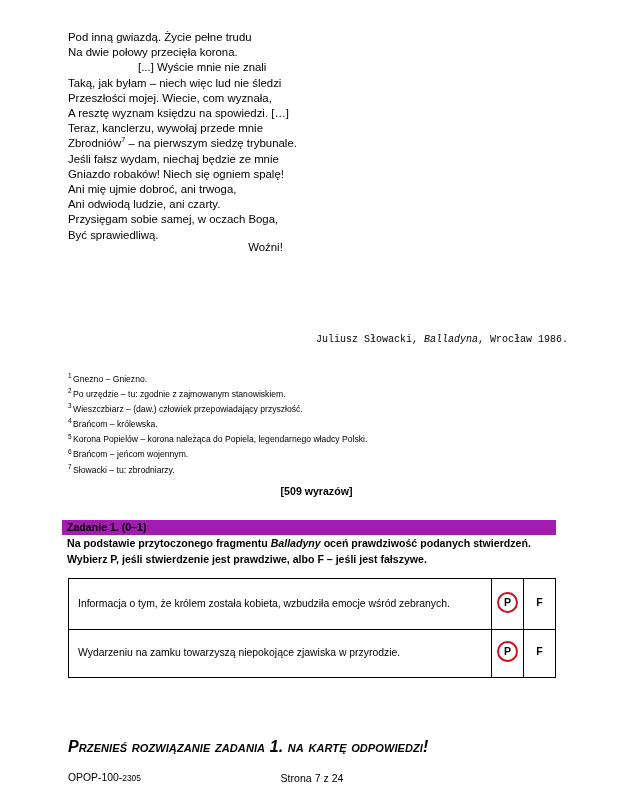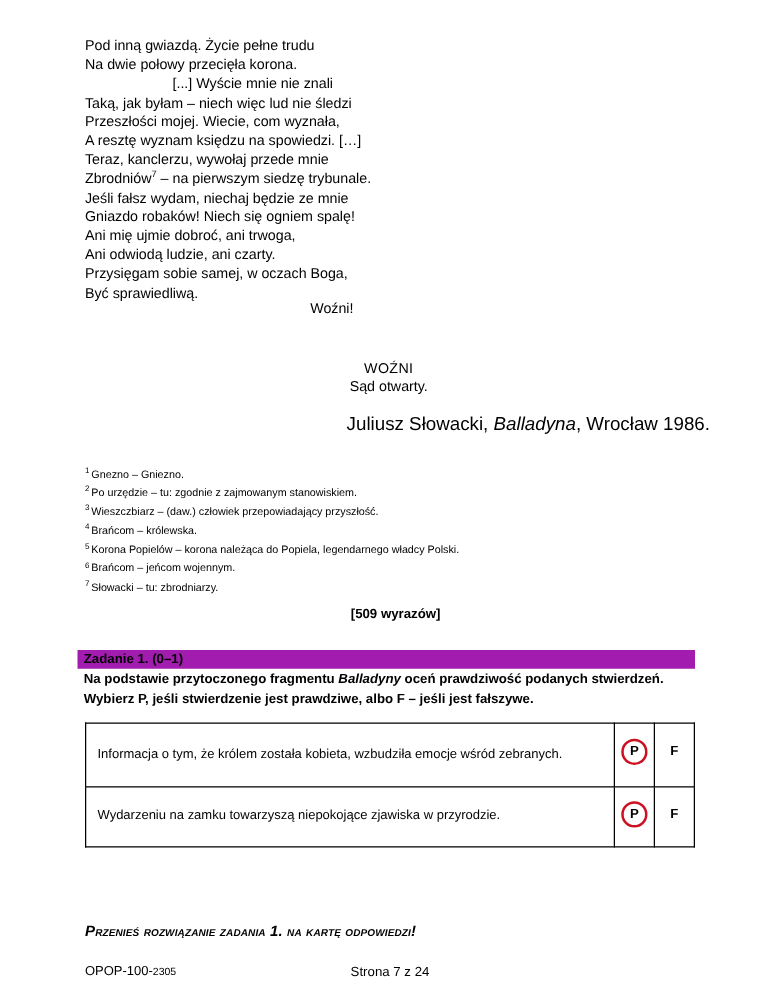--- a/index.html
+++ b/index.html
@@ -64,22 +64,23 @@
   .wozni-name { margin-left: 16px; }
   .wozni-text { margin-left: 16px; }
 
   
   .attribution {
     position: absolute;
     left: 68px;
     top: 333px;
     width: 500px;
     text-align: right;
-    font-size: 15px;
+    font-size: 10px;
     line-height: 13px;
+    font-family: Liberation Mono, monospace;
   }
   .attribution i { font-style: italic; }
 
   
   .footnotes {
     position: absolute;
     left: 68px;
     top: 372px;
     width: 500px;
     font-size: 8.6px;
@@ -181,21 +182,21 @@
     line-height: 20px;
     text-align: center;
     font-weight: bold;
   }
 
   
   .transfer-note {
     position: absolute;
     left: 68px;
     top: 738px;
-    font-size: 12px;
+    font-size: 16px;
     font-weight: bold;
     font-style: italic;
     font-variant: small-caps;
     letter-spacing: 0.1px;
   }
 
   
   .footer-code {
     position: absolute;
     left: 68px;
@@ -216,24 +217,20 @@
 <body>
 
 <div class="page">
 
   <div class="poem" id="poem"><div class="poem-line">Pod inną gwiazdą. Życie pełne trudu</div><div class="poem-line">Na dwie połowy przecięła korona.</div><div class="poem-line indent">[...] Wyście mnie nie znali</div><div class="poem-line">Taką, jak byłam – niech więc lud nie śledzi</div><div class="poem-line">Przeszłości mojej. Wiecie, com wyznała,</div><div class="poem-line">A resztę wyznam księdzu na spowiedzi. […]</div><div class="poem-line">Teraz, kanclerzu, wywołaj przede mnie</div><div class="poem-line">Zbrodniów<sup>7</sup> – na pierwszym siedzę trybunale.</div><div class="poem-line">Jeśli fałsz wydam, niechaj będzie ze mnie</div><div class="poem-line">Gniazdo robaków! Niech się ogniem spalę!</div><div class="poem-line">Ani mię ujmie dobroć, ani trwoga,</div><div class="poem-line">Ani odwiodą ludzie, ani czarty.</div><div class="poem-line">Przysięgam sobie samej, w oczach Boga,</div><div class="poem-line">Być sprawiedliwą.</div></div>
 
   <div class="speaker-block" id="kanclerz-block">
     <div class="speaker-line kanclerz-text">Woźni!</div>
   </div>
 
-  <div class="speaker-block" id="wozni-block">
-    <div class="speaker-name wozni-name">WOŹNI</div>
-    <div class="speaker-line wozni-text">Sąd otwarty.</div>
-  </div>
 
   <div class="attribution">
     <span>Juliusz Słowacki, </span><i>Balladyna</i><span>, Wrocław 1986.</span>
   </div>
 
   <div class="footnotes" id="footnotes">
       <div class="footnote"><span class="fn-num">1</span><span>Gnezno – Gniezno.</span></div>
       <div class="footnote"><span class="fn-num">2</span><span>Po urzędzie – tu: zgodnie z zajmowanym stanowiskiem.</span></div>
       <div class="footnote"><span class="fn-num">3</span><span>Wieszczbiarz – (daw.) człowiek przepowiadający przyszłość.</span></div>
       <div class="footnote"><span class="fn-num">4</span><span>Brańcom – królewska.</span></div>

